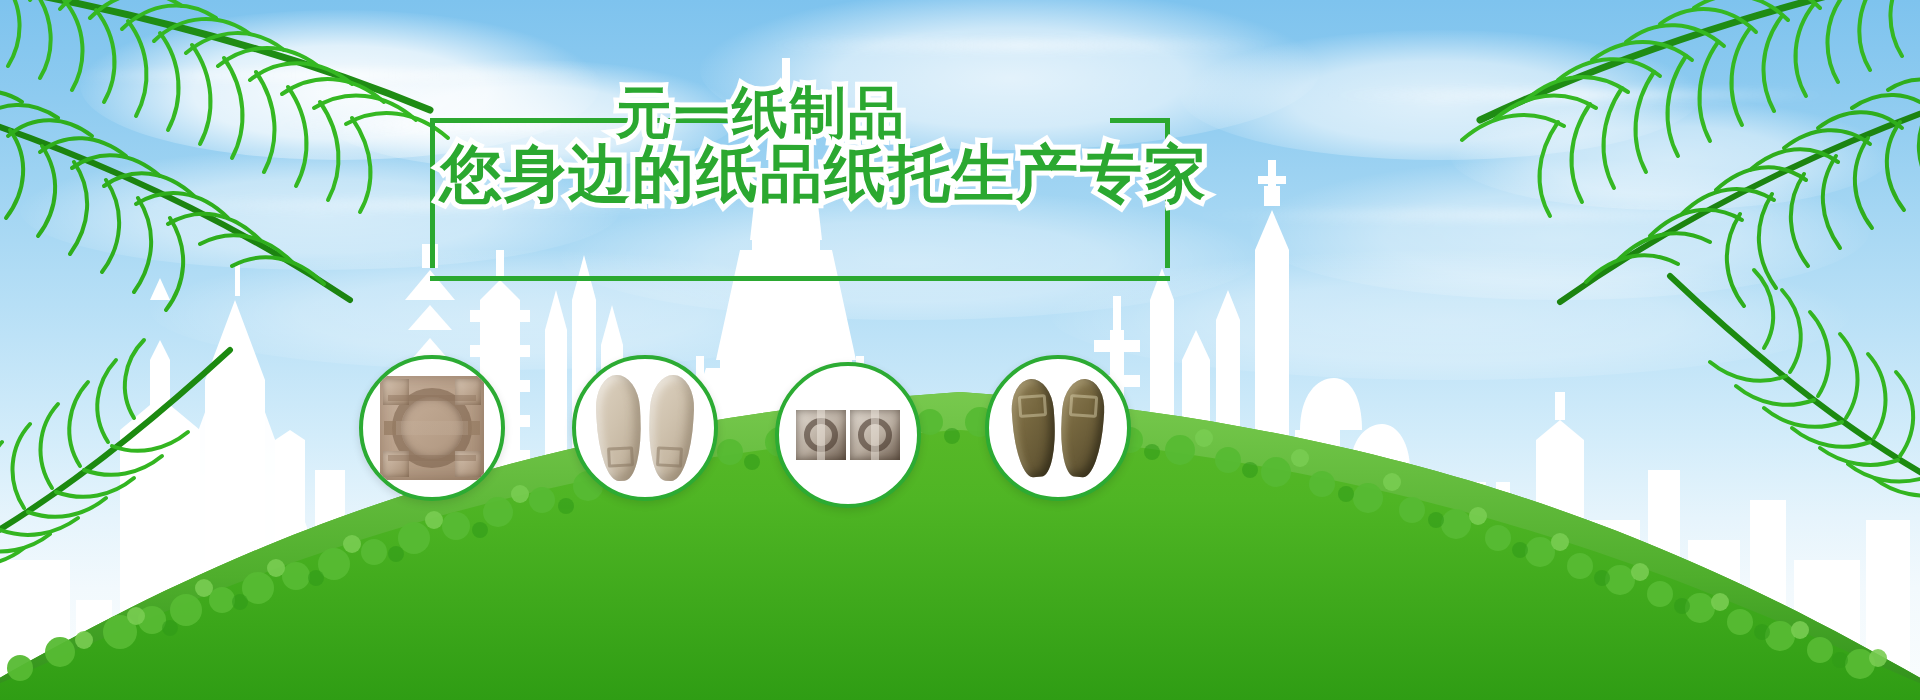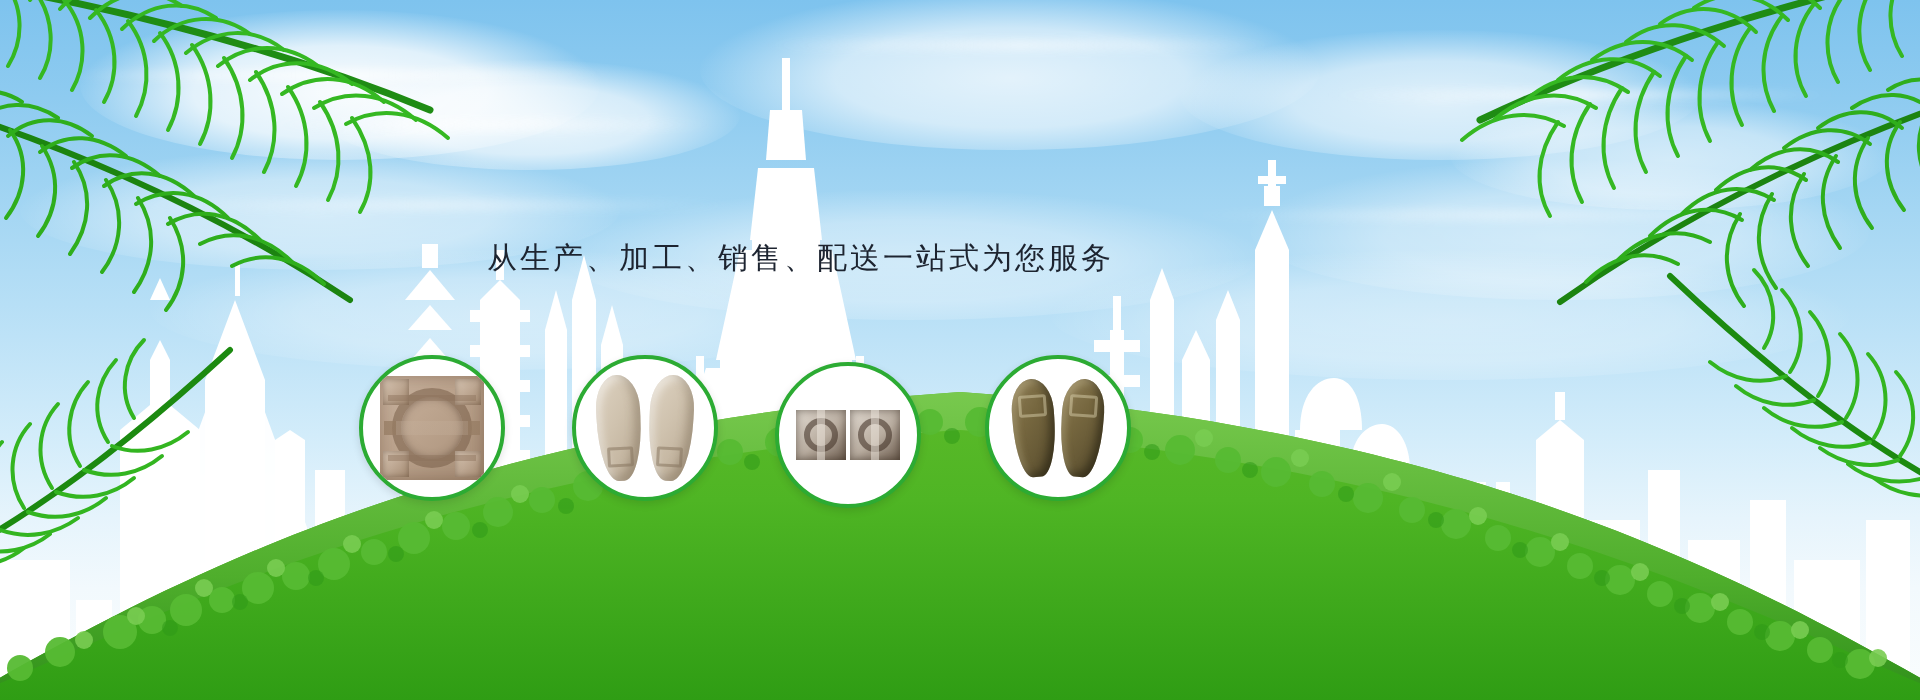--- a/index.html
+++ b/index.html
@@ -667,22 +667,31 @@
         <path d="M284 228 C 256 236, 228 230, 208 214"></path>
         <path d="M258 210 C 230 220, 202 214, 180 198"></path>
         <path d="M230 192 C 202 202, 174 196, 152 178"></path>
         <path d="M202 172 C 174 182, 146 176, 124 158"></path>
         <path d="M174 150 C 146 160, 118 154, 96 136"></path>
         <path d="M146 126 C 120 136, 92 130, 70 112"></path>
       </g>
     </svg>
   </div>
 
-
-  <div class="subtitle">从生产、加工、销售、配送一站式为您服务</div>
+  <div class="headline-wrap">
+    <div class="frame-left"></div>
+    <div class="frame-top"></div>
+    <div class="frame-topright"></div>
+    <div class="frame-right"></div>
+    <div class="frame-bottom"></div>
+
+    <div class="title-line1">元一纸制品</div>
+    <div class="title-line2">您身边的纸品纸托生产专家</div>
+  </div>
+
 
   <div class="products">
 
     <div class="product p1">
       <div class="shot">
         <div class="pulp-square">
           <span class="corner tl"></span>
             <span class="corner tr"></span>
           <span class="corner bl"></span>
             <span class="corner br"></span>

